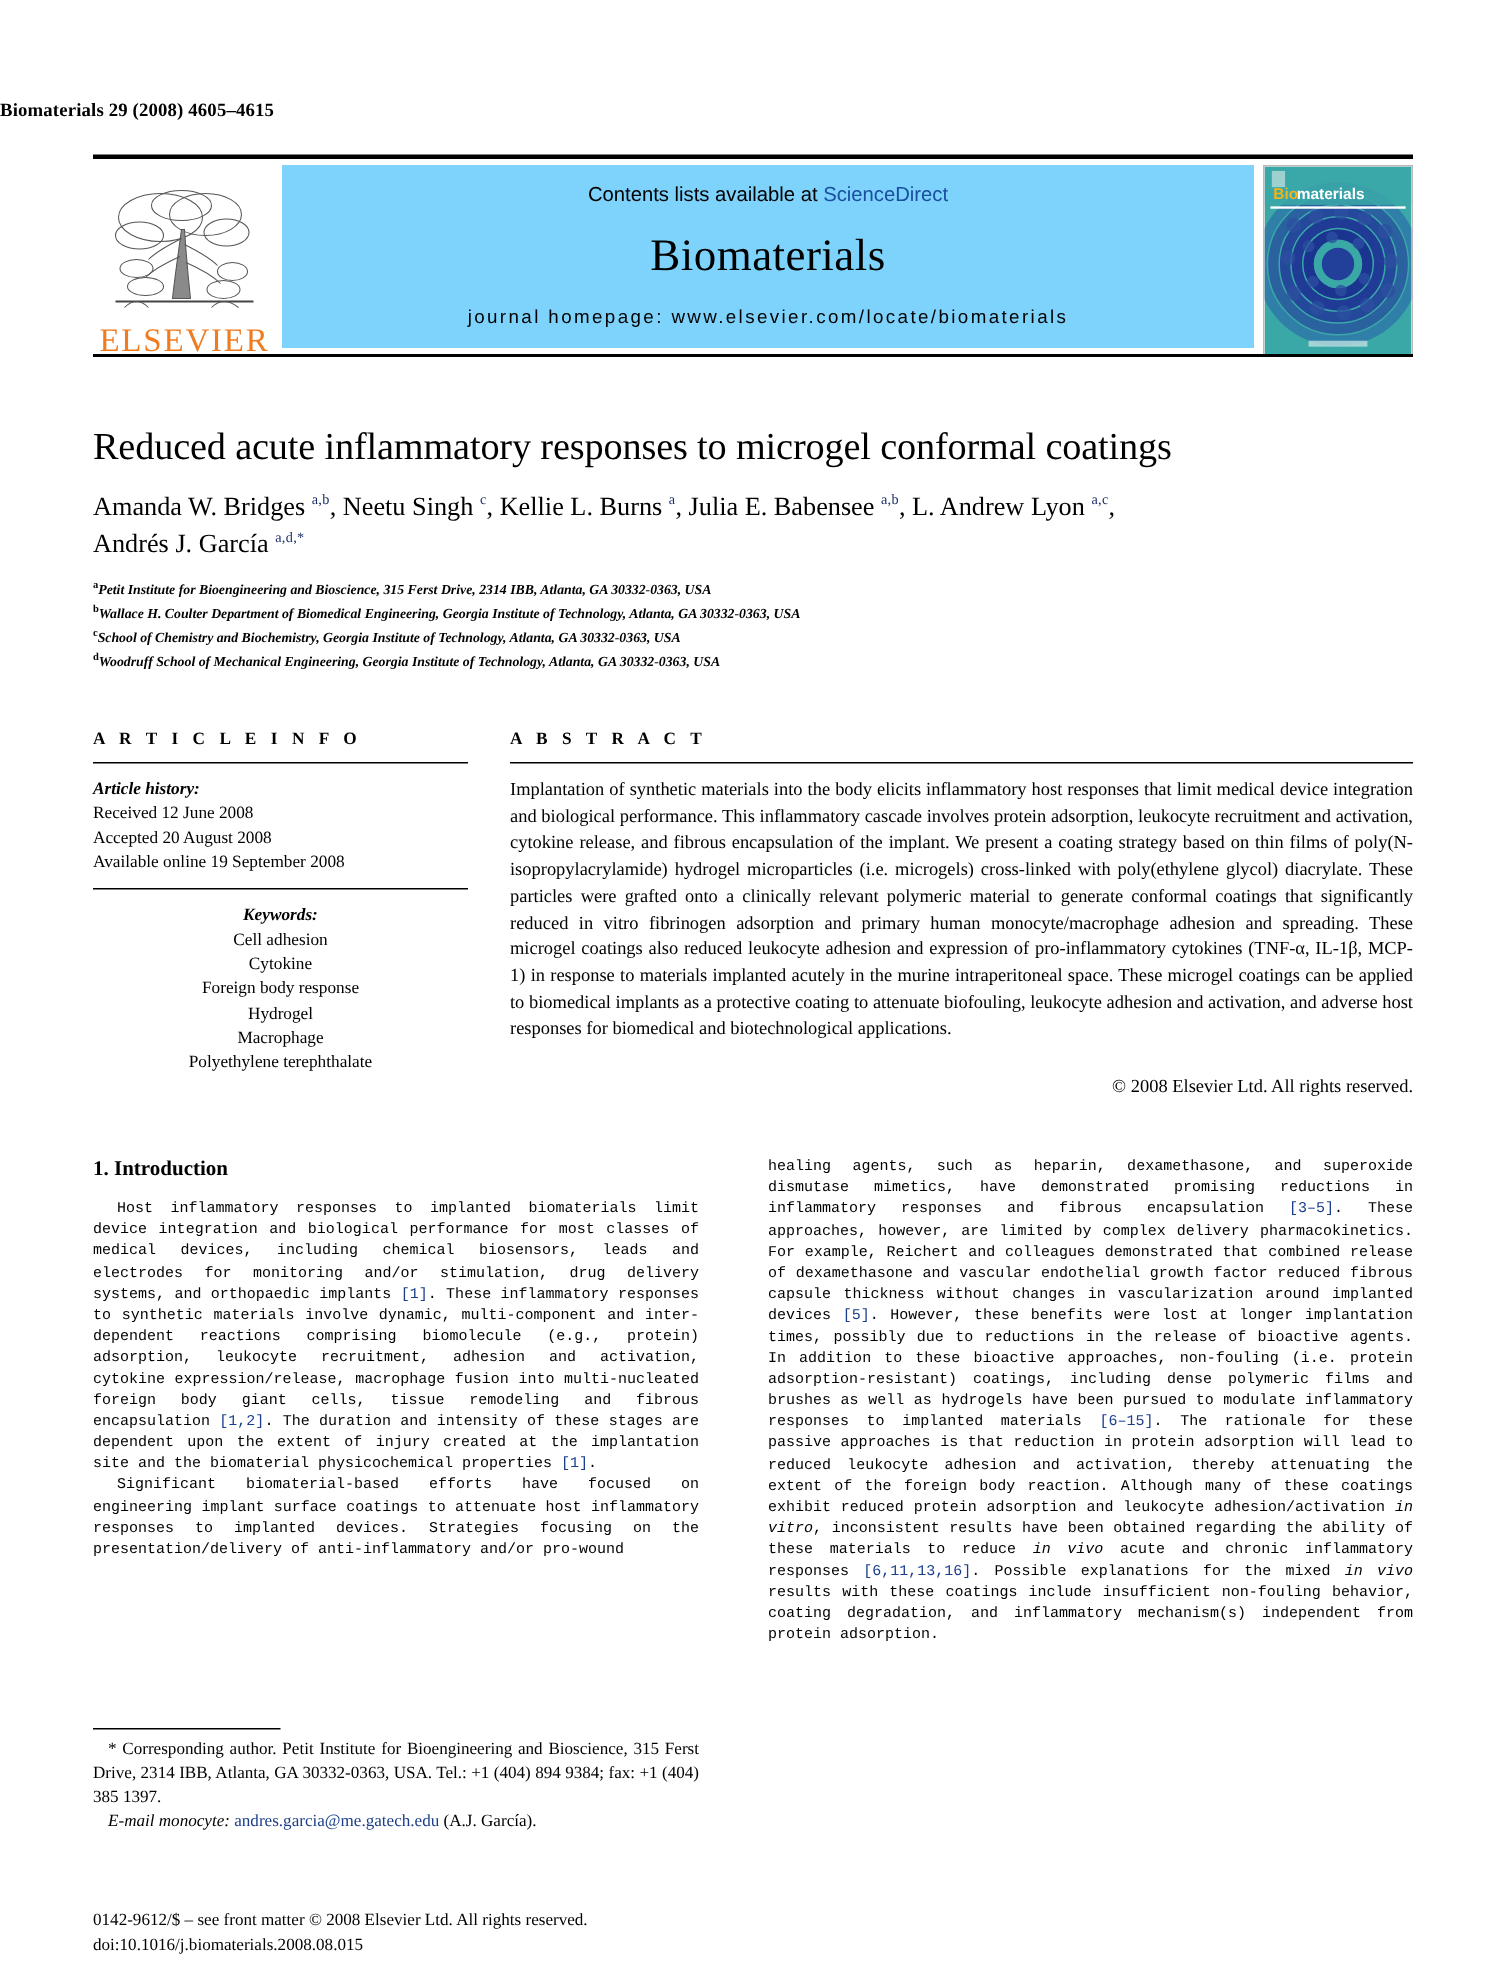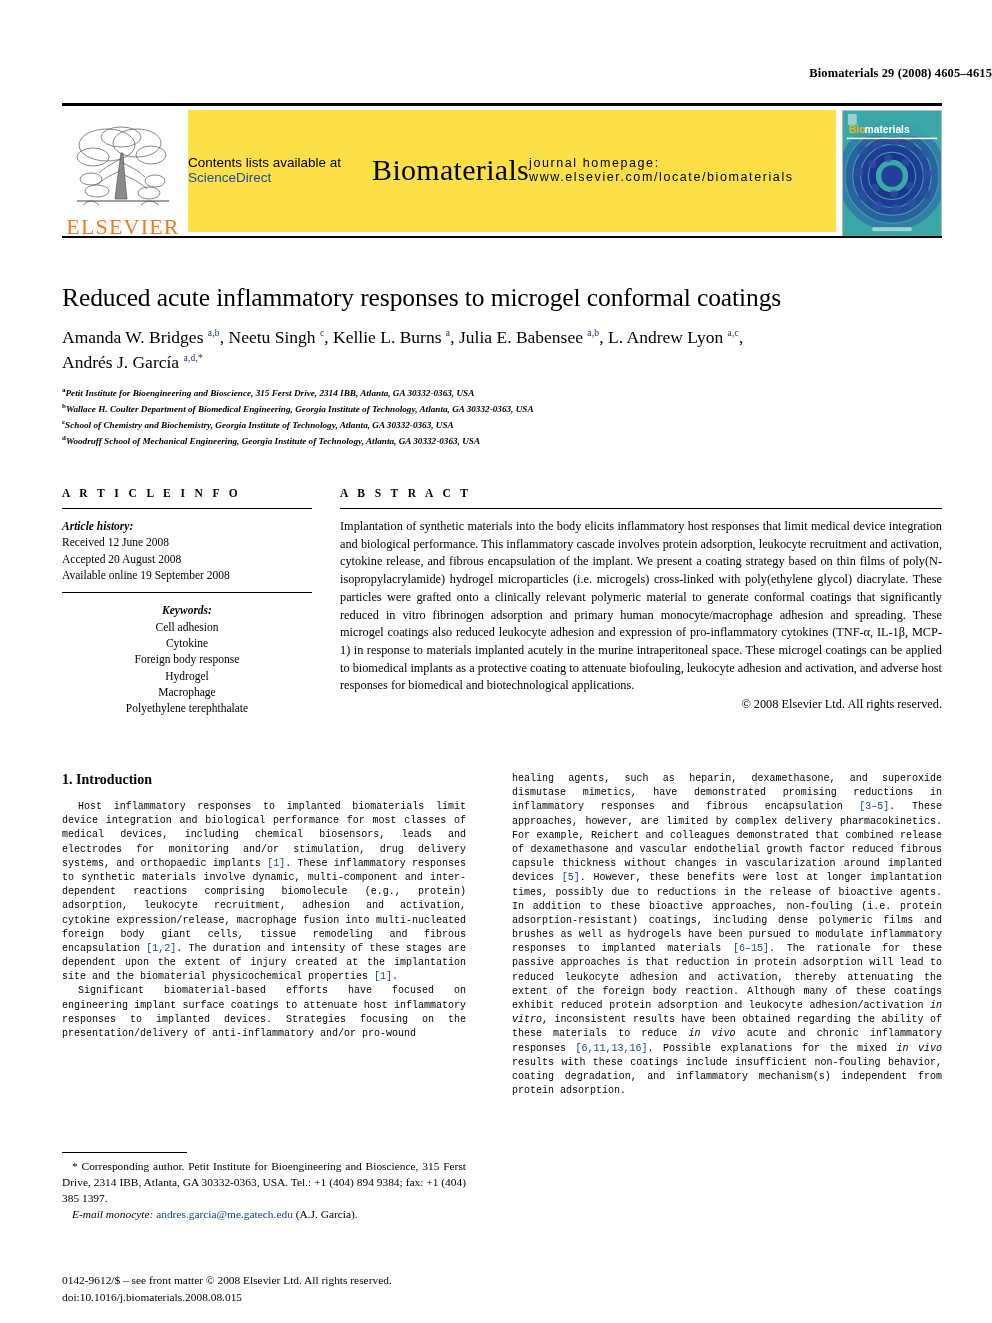--- a/index.html
+++ b/index.html
@@ -21,21 +21,21 @@
     position: relative;
     box-sizing: border-box;
   }
 
   
   .running-head {
     position: absolute;
     top: 66px;
     left: 0;
     width: 992px;
-    text-align: right;
+    text-align: left;
     font-size: 12.5px;
     font-weight: bold;
     letter-spacing: .1px;
   }
 
   
   .masthead {
     position: absolute;
     top: 103px;
     left: 62px;
@@ -62,25 +62,25 @@
   .elsevier-word {
     font-family: "Liberation Serif", serif;
     font-size: 22px;
     letter-spacing: 1.2px;
     color: #F07C22;
     line-height: 1;
     margin-top: 1px;
   }
   .banner {
     flex: 1 1 auto;
-    background: #fde047;
+    background: #7dd3fc;
     margin-left: 4px;
     margin-right: 6px;
     display: flex;
-    flex-direction: row;
+    flex-direction: column;
     align-items: center;
     justify-content: space-between;
     padding: 12px 0 14px 0;
     height: 122px;
     box-sizing: border-box;
   }
   .contents-line {
     font-size: 13.5px;
     font-family: "Liberation Sans", sans-serif;
   }
@@ -192,21 +192,21 @@
   .kw-block { margin-top: 4px; text-align: center; }
   .abstract-body {
     font-size: 12.3px;
     line-height: 1.44;
     text-align: justify;
     hyphens: none;
   }
   .copyright {
     font-size: 12.3px;
     text-align: right;
-    margin-top: 2px;
+    margin-top: 22px;
   }
 
   
   .body-left {
     position: absolute;
     top: 772px;
     left: 62px;
     width: 404px;
   }
   .body-right {

